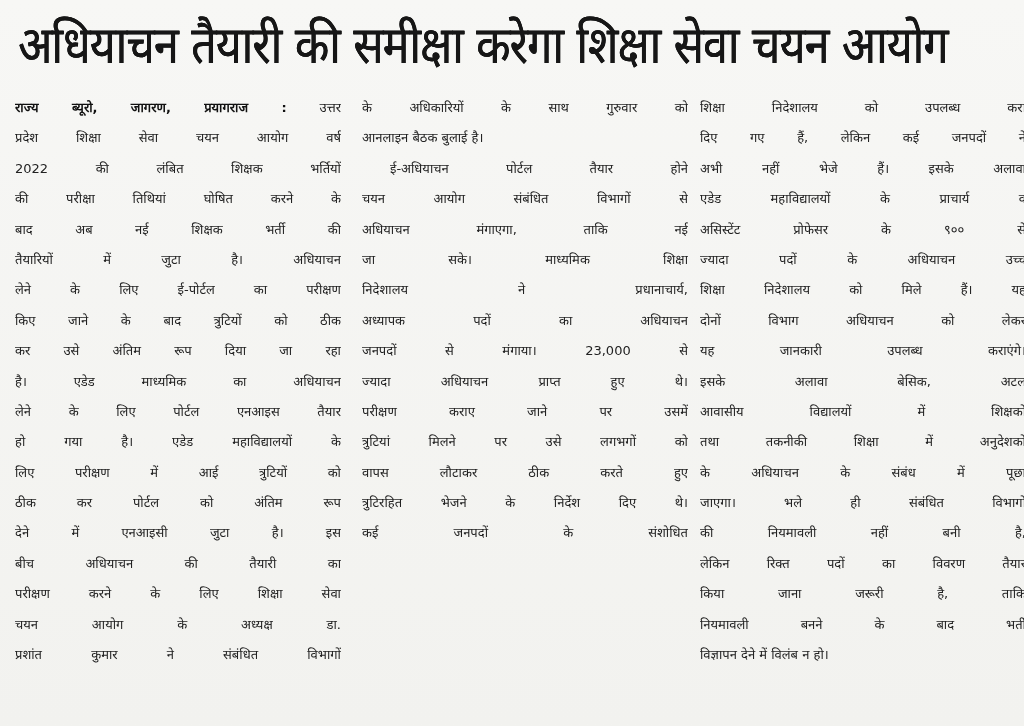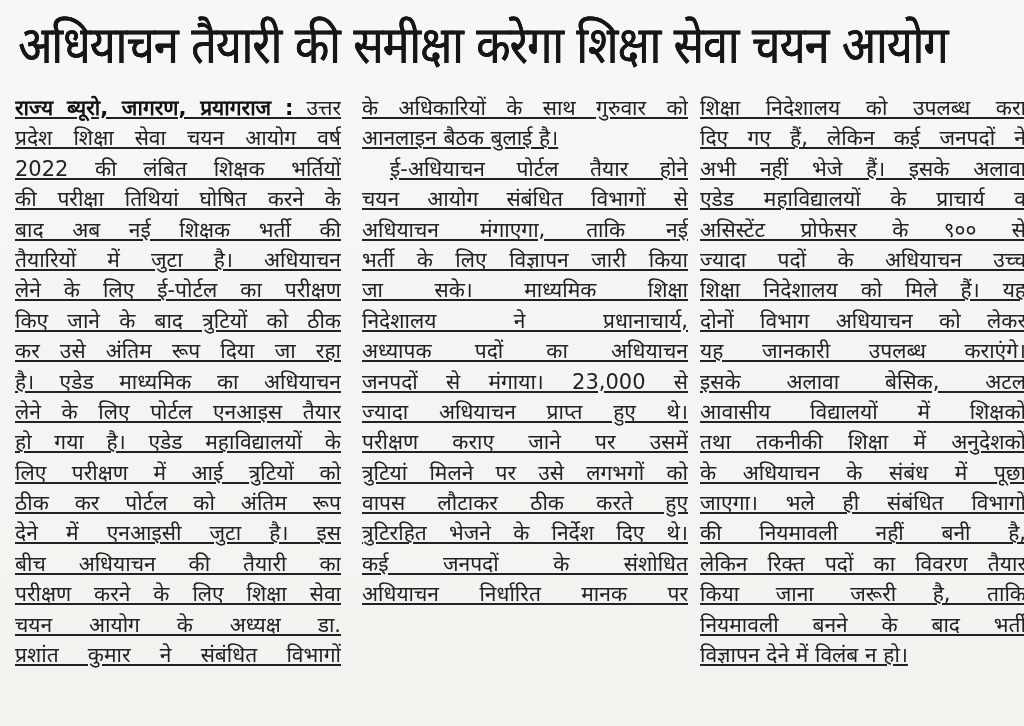--- a/index.html
+++ b/index.html
@@ -52,27 +52,26 @@
       top: 0;
       width: 326px;
     }
     .col-1 { left: 15px; }
     .col-2 { left: 362px; }
     .col-3 { left: 700px; }
     .line {
       display: block;
       height: 30.4px;
       line-height: 30.4px;
-      font-size: 21px;
+      font-size: 13px;
       white-space: nowrap;
       text-align: justify;
       text-align-last: justify;
       color: #222;
       overflow: hidden;
-      text-decoration: underline;
     }
     .line.last {
       text-align-last: left;
     }
     .line.indent {
       padding-left: 28px;
     }
     .dateline {
       font-weight: bold;
       color: #111;
@@ -108,32 +107,30 @@
       <span class="line">चयन आयोग के अध्यक्ष डा.</span>
       <span class="line">प्रशांत कुमार ने संबंधित विभागों</span>
     </div>
 
     <div class="col col-2">
       <span class="line">के अधिकारियों के साथ गुरुवार को</span>
       <span class="line last">आनलाइन बैठक बुलाई है।</span>
       <span class="line indent">ई-अधियाचन पोर्टल तैयार होने</span>
       <span class="line">चयन आयोग संबंधित विभागों से</span>
       <span class="line">अधियाचन मंगाएगा, ताकि नई</span>
-      <span class="line">भर्ती के लिए विज्ञापन जारी किया</span>
       <span class="line">जा सके। माध्यमिक शिक्षा</span>
       <span class="line">निदेशालय ने प्रधानाचार्य,</span>
       <span class="line">अध्यापक पदों का अधियाचन</span>
       <span class="line">जनपदों से मंगाया। 23,000 से</span>
       <span class="line">ज्यादा अधियाचन प्राप्त हुए थे।</span>
       <span class="line">परीक्षण कराए जाने पर उसमें</span>
       <span class="line">त्रुटियां मिलने पर उसे लगभगों को</span>
       <span class="line">वापस लौटाकर ठीक करते हुए</span>
       <span class="line">त्रुटिरहित भेजने के निर्देश दिए थे।</span>
       <span class="line">कई जनपदों के संशोधित</span>
-      <span class="line">अधियाचन निर्धारित मानक पर</span>
     </div>
 
     <div class="col col-3">
       <span class="line">शिक्षा निदेशालय को उपलब्ध करा</span>
       <span class="line">दिए गए हैं, लेकिन कई जनपदों ने</span>
       <span class="line">अभी नहीं भेजे हैं। इसके अलावा</span>
       <span class="line">एडेड महाविद्यालयों के प्राचार्य व</span>
       <span class="line">असिस्टेंट प्रोफेसर के ९०० से</span>
       <span class="line">ज्यादा पदों के अधियाचन उच्च</span>
       <span class="line">शिक्षा निदेशालय को मिले हैं। यह</span>

